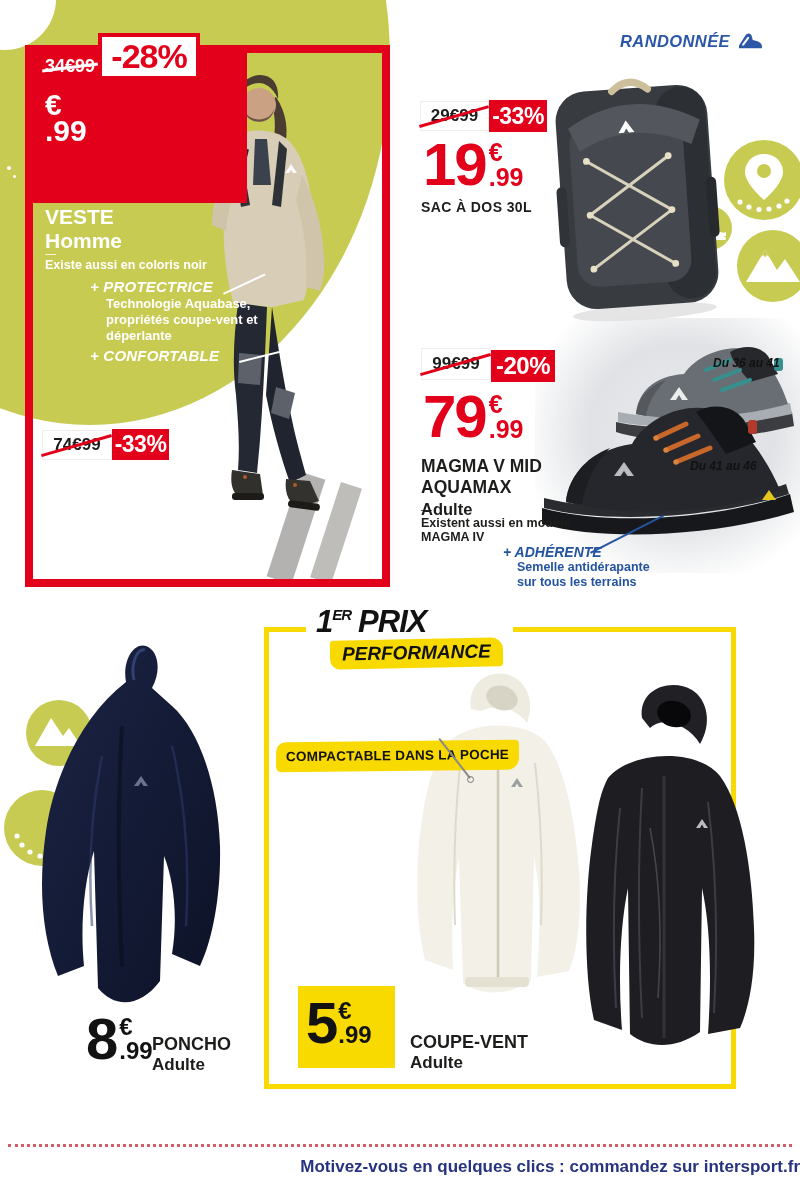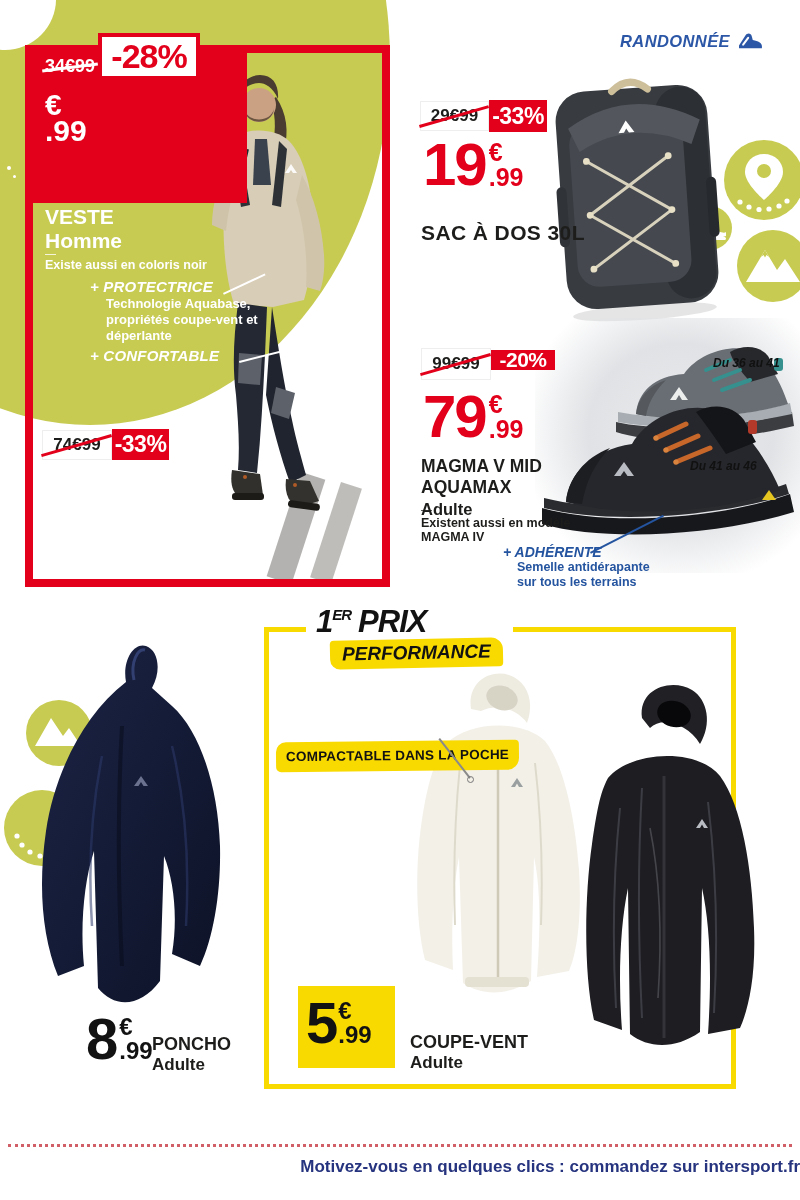--- a/index.html
+++ b/index.html
@@ -233,21 +233,21 @@
   <div class="disc" style="left:489px;top:100px;width:58px;height:32px;font-size:23px">
     <span>-33%</span>
   </div>
   <div class="price redc" style="left:423px;top:141px;--pw:60px;--pf:25px;color:var(--red)">
     <span class="pw">19</span>
     <span class="pf">
       <span class="pc">€</span>
       <span class="pd">.99</span>
     </span>
   </div>
-  <div class="abs blk b8" style="left:421px;top:221px;font-size:21px;letter-spacing:.4px">SAC À DOS 30L</div>
+  <div class="abs blk b8" style="left:421px;top:199px;font-size:14px;letter-spacing:.4px">SAC À DOS 30L</div>
 
   <div class="abs" style="left:535px;top:318px;width:265px;height:255px;background:radial-gradient(ellipse at 55% 45%, #e9eaec 0%, #e0e2e5 45%, rgba(255,255,255,0) 78%)"></div>
 
   <svg width="188" height="118" viewBox="0 0 188 118" style="position:absolute;left:610px;top:330px">
     <path d="M6,92 C50,102 130,98 182,82 L184,96 C120,112 40,114 6,102 Z" fill="#3b3d41"></path>
     <path d="M8,82 C60,92 130,88 180,73 L182,84 C120,98 50,100 8,92 Z" fill="#a7adb2"></path>
     <path d="M26,84 C28,62 44,46 74,44 C88,24 118,14 140,20 L158,34 C168,48 174,62 178,74 C130,88 60,92 26,84 Z" fill="#696e74"></path>
     <path d="M26,84 C28,68 38,56 56,50 C44,62 38,74 36,86 Z" fill="#55595e"></path>
     <path d="M120,22 C134,14 150,16 158,26 L168,44 L140,52 C130,40 122,30 120,22 Z" fill="#26282c"></path>
     <path d="M96,40 L120,30 M104,50 L130,40 M112,60 L140,50" stroke="#35908e" stroke-width="4" stroke-linecap="round"></path>
@@ -269,21 +269,21 @@
     <path d="M78,90 l10,-14 10,14 h-6.5 l-3.5,-5 -3.5,5 z" fill="#b9bcc2"></path>
     <rect x="212" y="34" width="9" height="14" rx="3" fill="#b33a2a"></rect>
     <path d="M226,114 l7,-10 7,10 z" fill="#e5c520"></path>
   </svg>
   <div class="sizelabel" style="left:690px;top:459px">Du 41 au 46</div>
 
   <div class="oldbox" style="left:422px;top:349px;width:68px;height:30px;font-size:17px">
     <span>99€99</span>
       <span class="sline"></span>
   </div>
-  <div class="disc" style="left:491px;top:350px;width:64px;height:20px;font-size:21px">
+  <div class="disc" style="left:491px;top:350px;width:64px;height:32px;font-size:24px">
     <span>-20%</span>
   </div>
   <div class="price" style="left:423px;top:393px;--pw:60px;--pf:25px;color:var(--red)">
     <span class="pw">79</span>
     <span class="pf">
       <span class="pc">€</span>
       <span class="pd">.99</span>
     </span>
   </div>
   <div class="abs blk title-block" style="left:421px;top:456px;font-size:17.5px;line-height:1.22">

